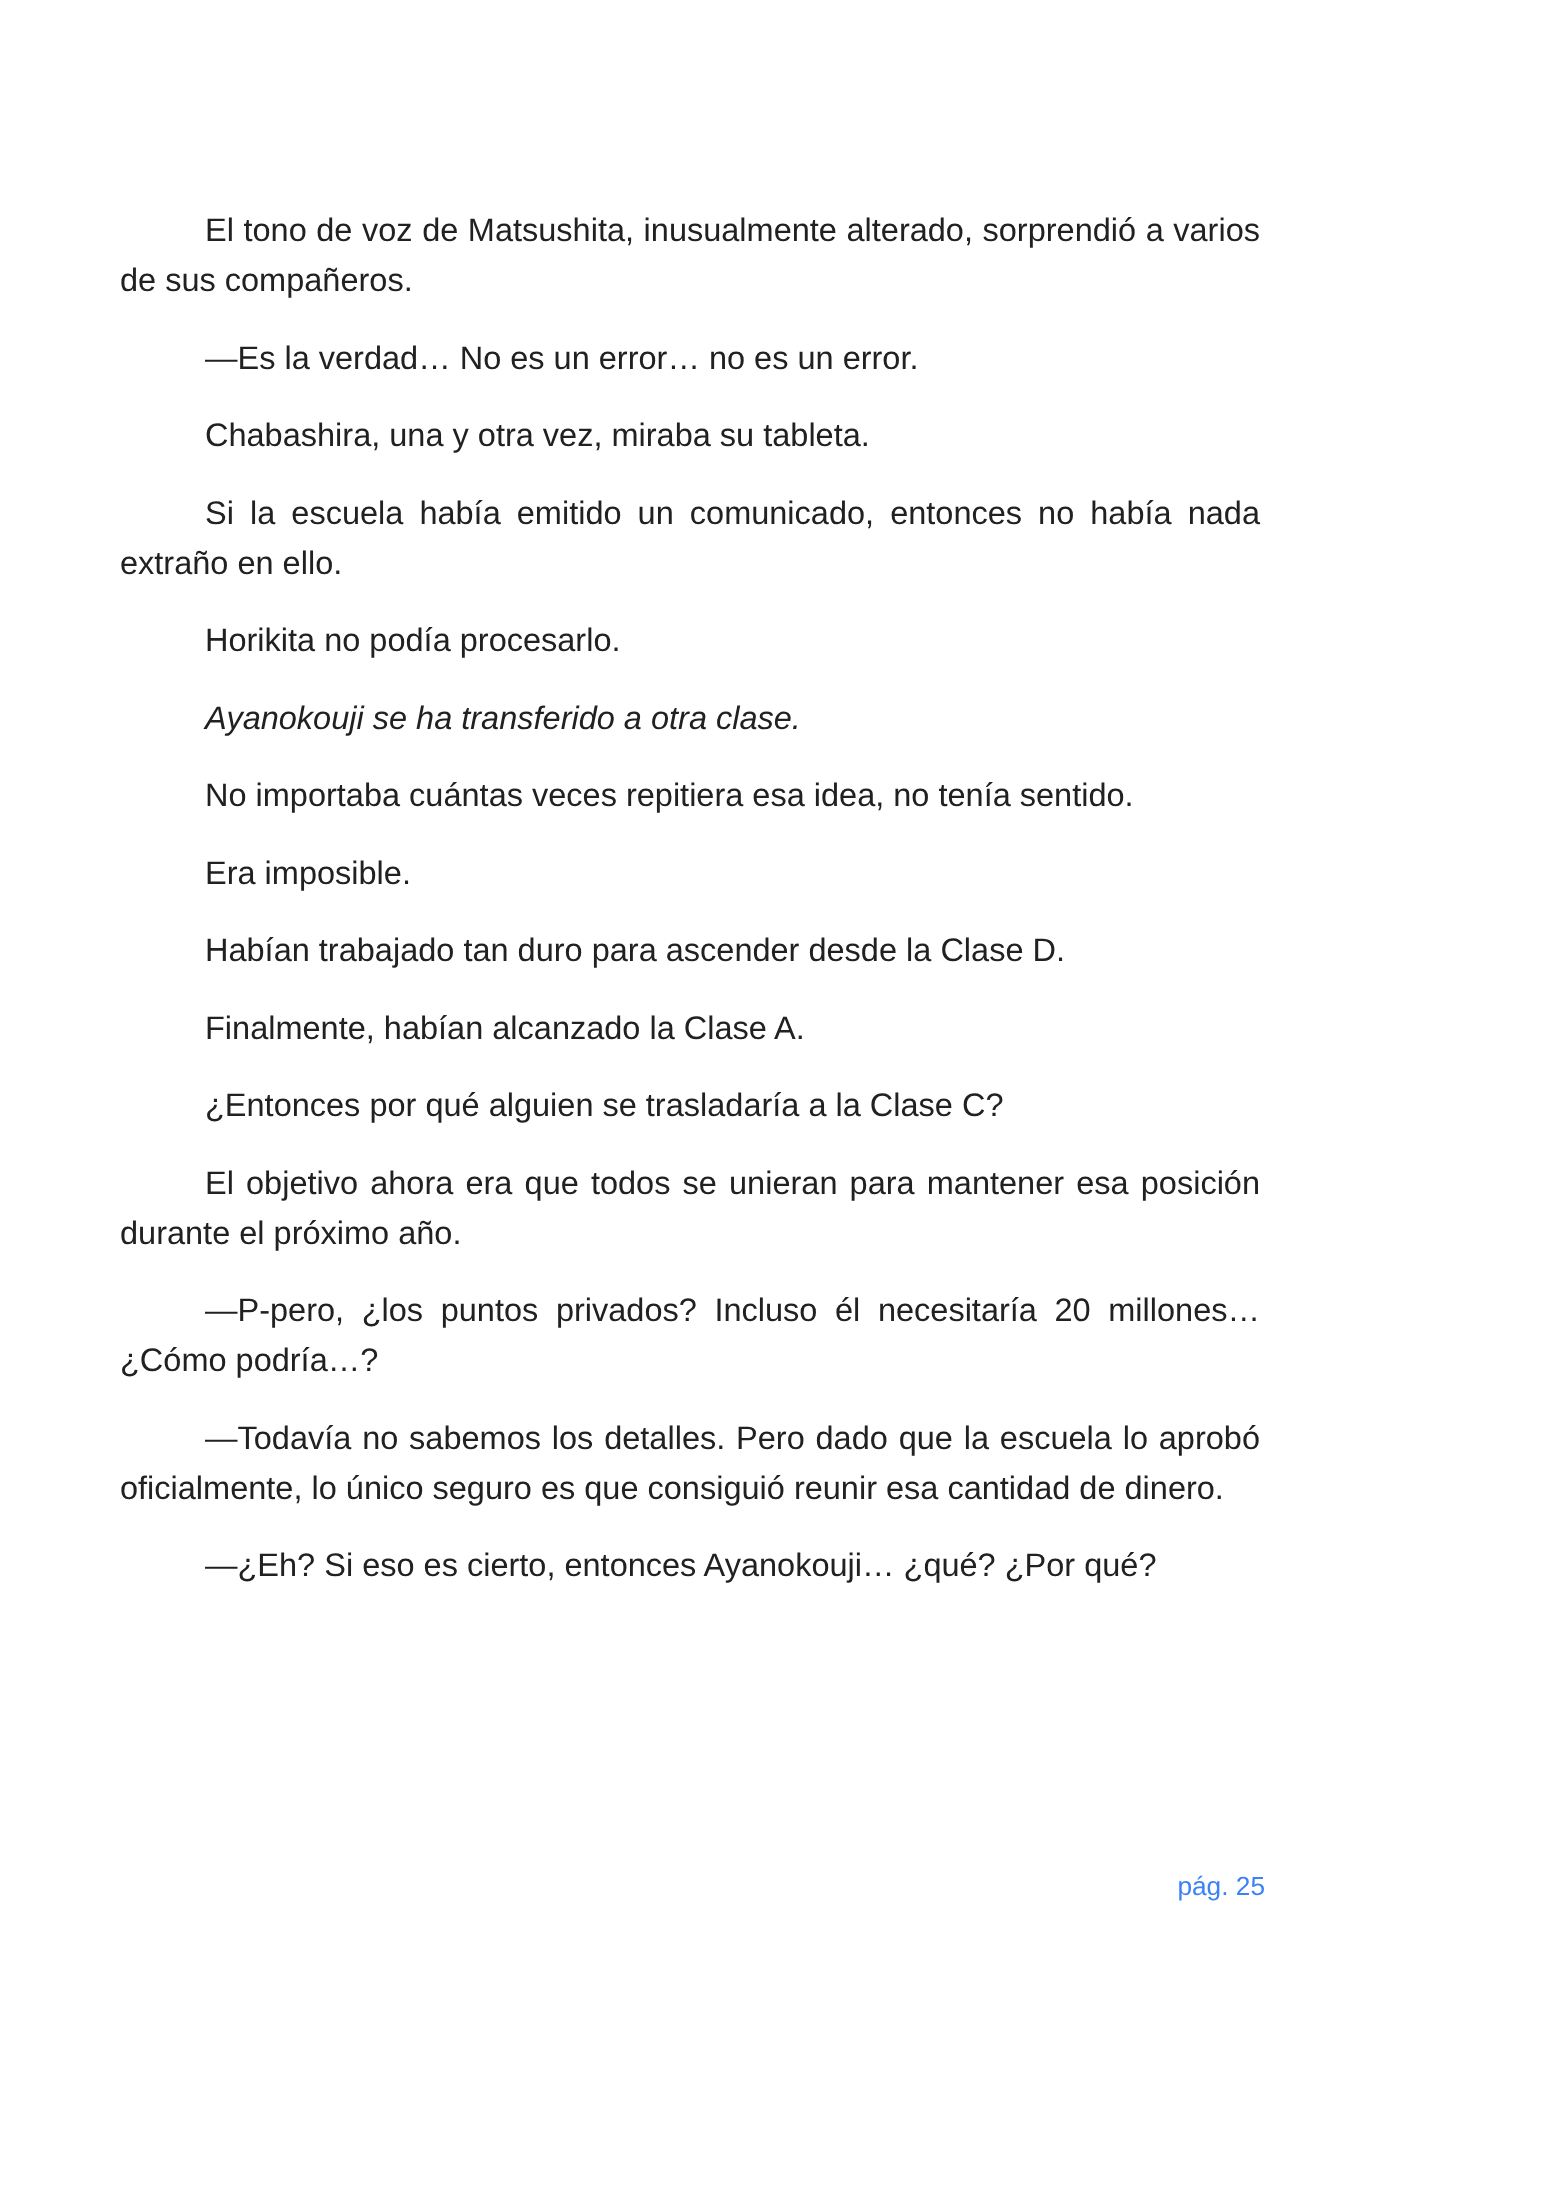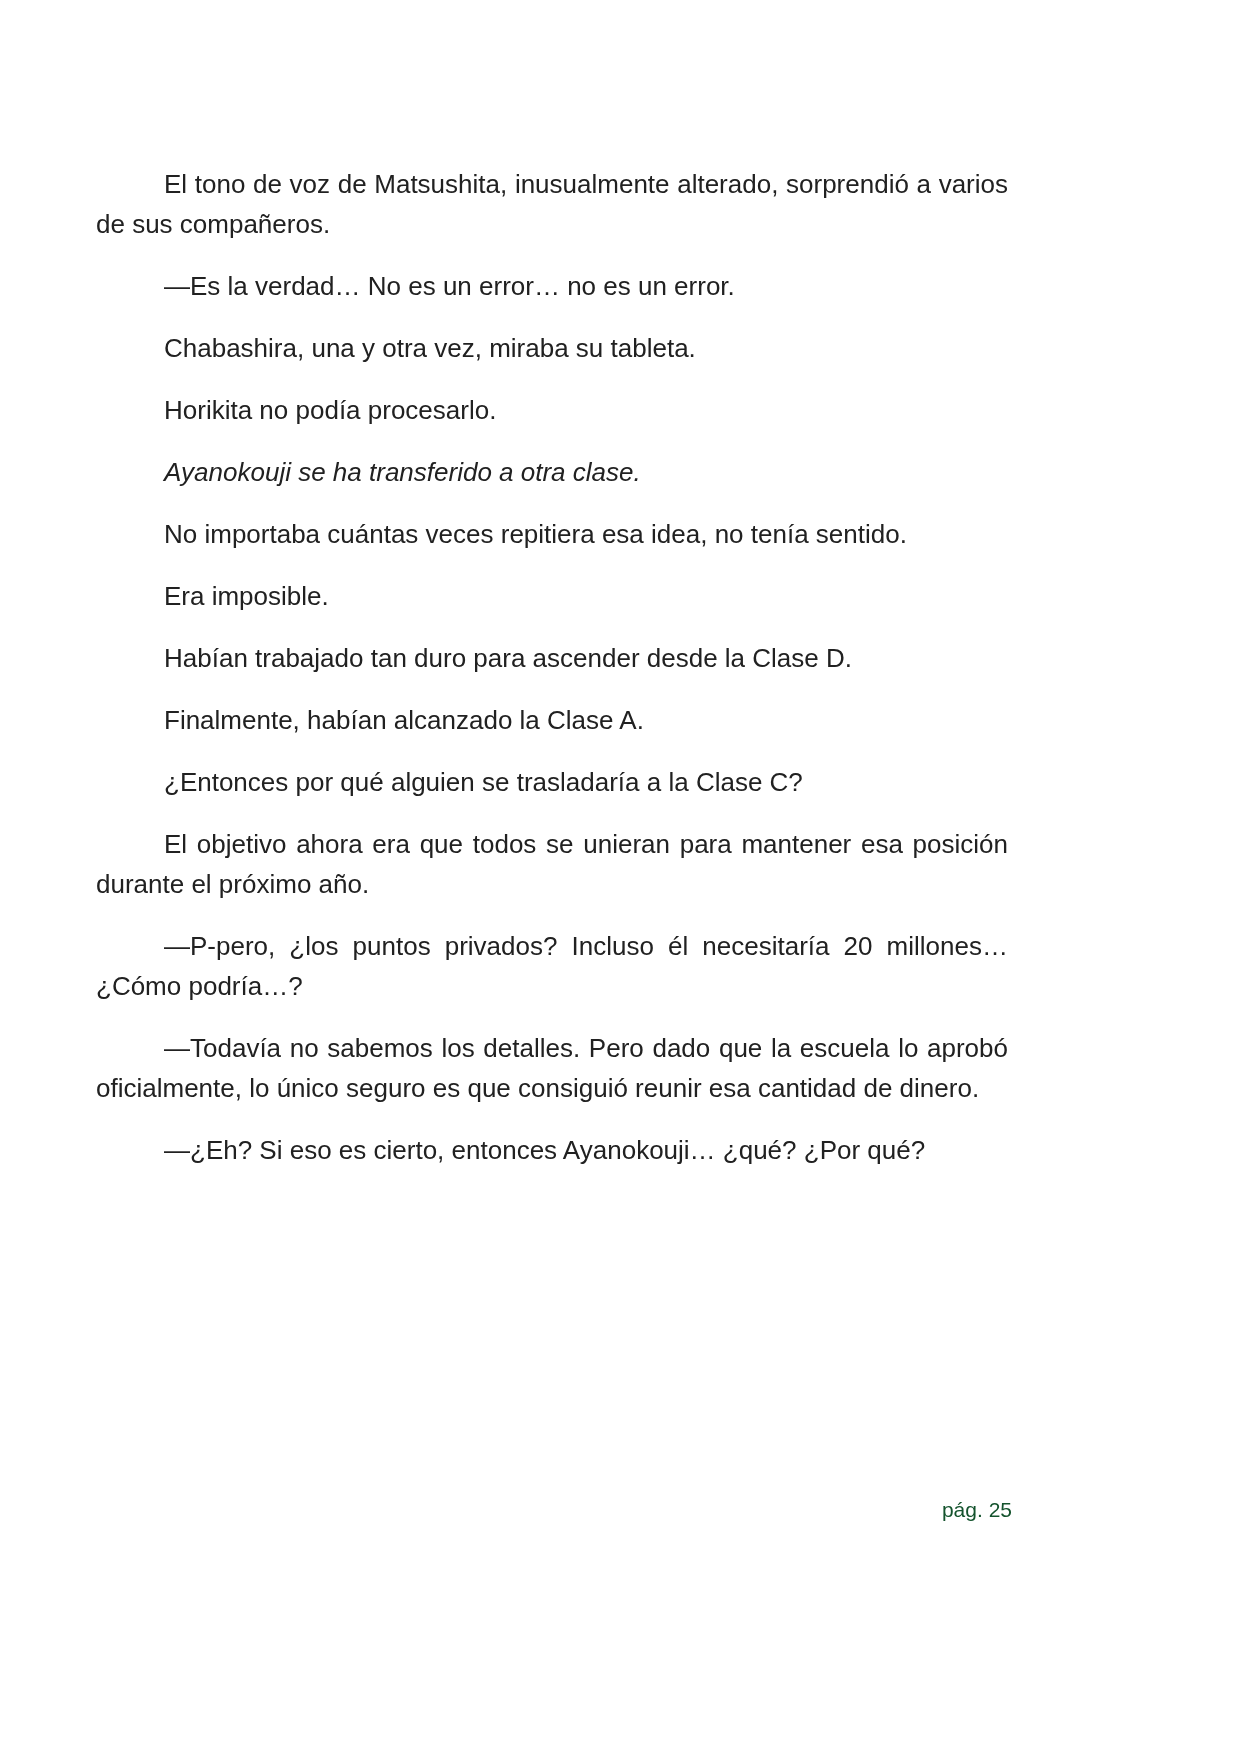--- a/index.html
+++ b/index.html
@@ -33,31 +33,32 @@
     text-indent: 68px;
   }
   .content p.italic {
     font-style: italic;
   }
   .footer {
     position: absolute;
     right: 230px;
     top: 1498px;
     font-size: 21px;
-    color: #14532d;
+    color: #3b82f6;
   }
 </style>
 </head>
 <body>
 
 <div class="page">
   <div class="content">
     <p>El tono de voz de Matsushita, inusualmente alterado, sorprendió a varios de sus compañeros.</p>
     <p>—Es la verdad… No es un error… no es un error.</p>
     <p>Chabashira, una y otra vez, miraba su tableta.</p>
+    <p>Si la escuela había emitido un comunicado, entonces no había nada extraño en ello.</p>
     <p>Horikita no podía procesarlo.</p>
     <p class="italic">Ayanokouji se ha transferido a otra clase.</p>
     <p>No importaba cuántas veces repitiera esa idea, no tenía sentido.</p>
     <p>Era imposible.</p>
     <p>Habían trabajado tan duro para ascender desde la Clase D.</p>
     <p>Finalmente, habían alcanzado la Clase A.</p>
     <p>¿Entonces por qué alguien se trasladaría a la Clase C?</p>
     <p>El objetivo ahora era que todos se unieran para mantener esa posición durante el próximo año.</p>
     <p>—P-pero, ¿los puntos privados? Incluso él necesitaría 20 millones… ¿Cómo podría…?</p>
     <p>—Todavía no sabemos los detalles. Pero dado que la escuela lo aprobó oficialmente, lo único seguro es que consiguió reunir esa cantidad de dinero.</p>

